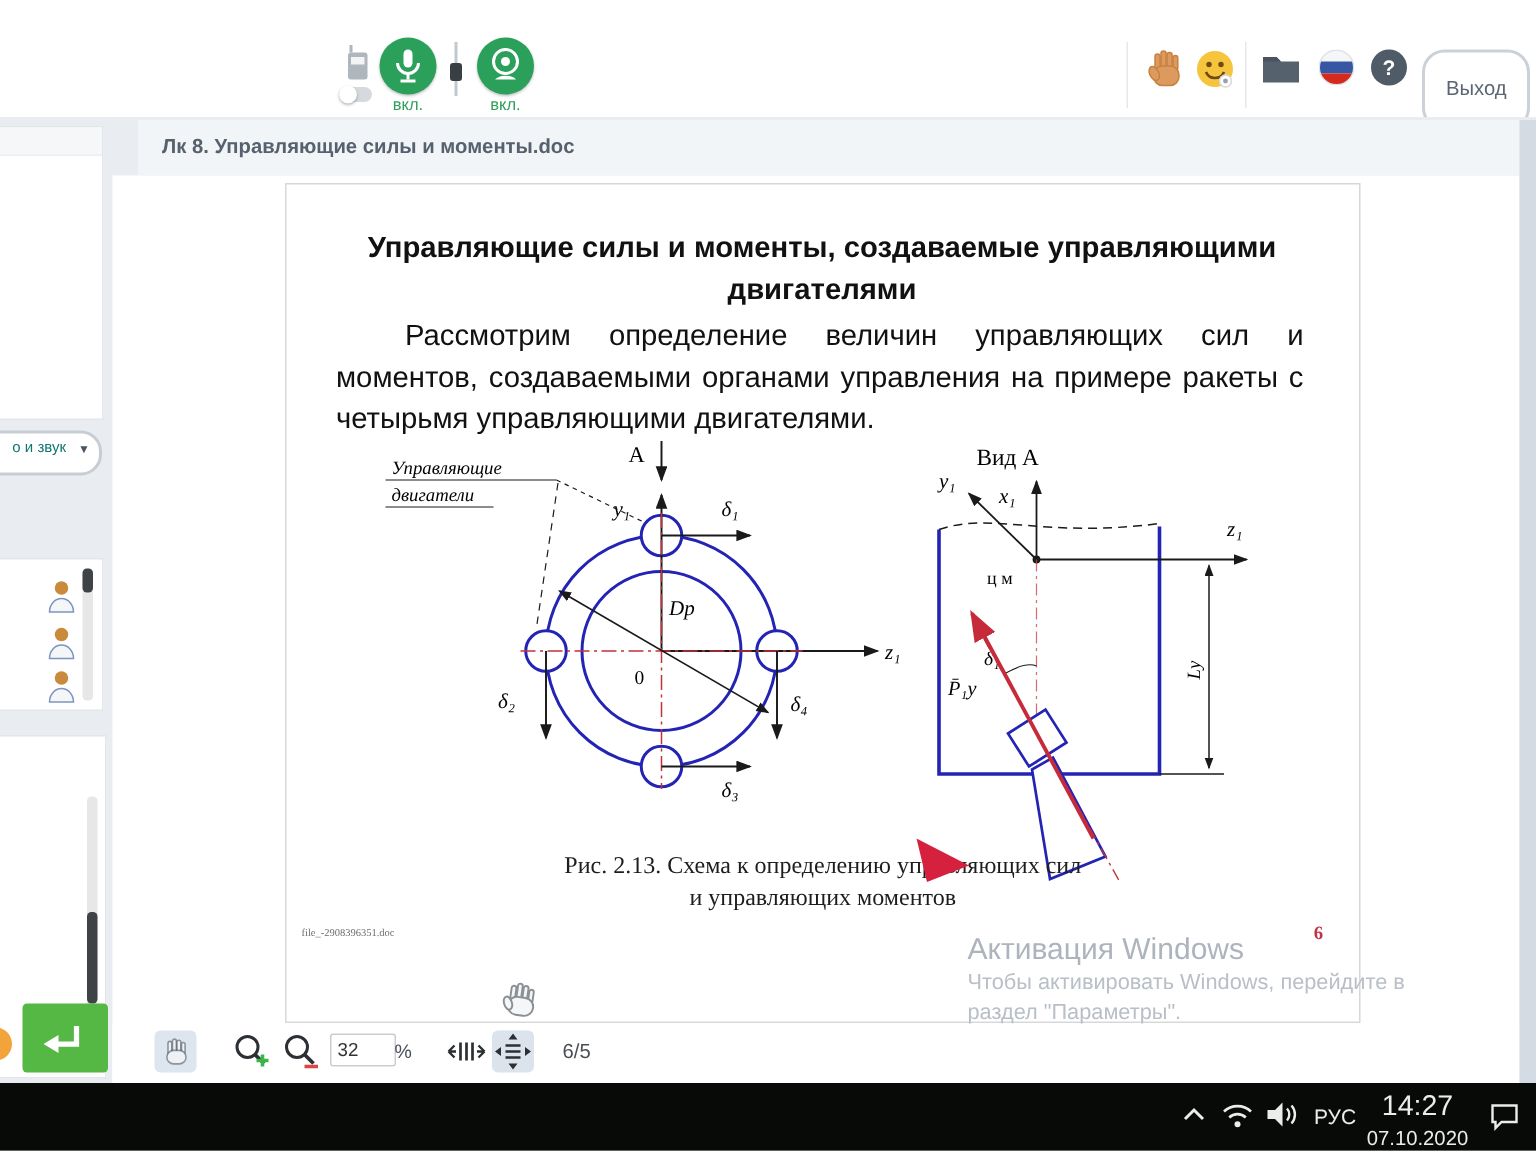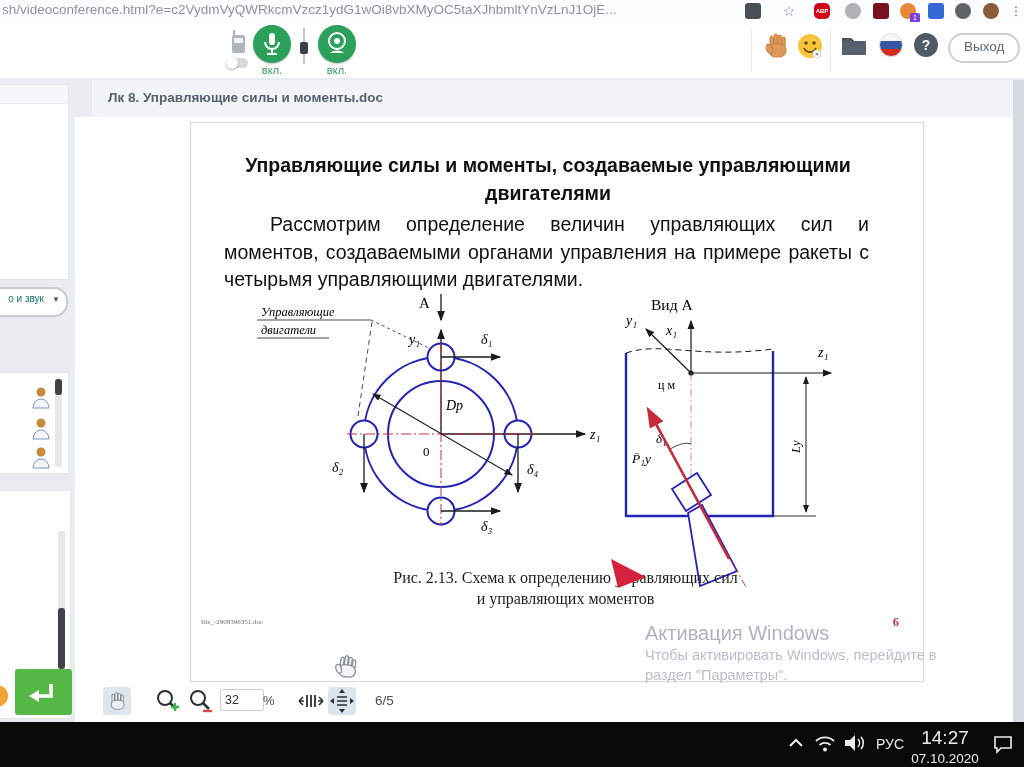--- a/index.html
+++ b/index.html
@@ -9,29 +9,29 @@
   
   #browser-bar{position:absolute;left:0;top:0;width:1024px;height:22px;background:#fcfdfe;border-bottom:1px solid #e7e9ec;}
   #url-text{position:absolute;left:2px;top:2px;width:700px;font-size:13.5px;color:#8d939b;white-space:nowrap;overflow:hidden;}
   .bicon{position:absolute;top:3px;width:16px;height:16px;border-radius:3px;font-size:10px;line-height:16px;text-align:center;color:#fff;}
   
   #app-toolbar{position:absolute;left:0;top:22px;width:1024px;height:56px;background:#ffffff;border-bottom:1px solid #e3e6e9;}
   .circle-btn{position:absolute;width:38px;height:38px;border-radius:50%;background:#2ba05a;box-shadow:0 1px 2px rgba(0,0,0,.25);}
   .onoff{position:absolute;font-size:11px;color:#2f9e58;text-align:center;width:38px;}
   .tb-divider{position:absolute;top:6px;height:44px;width:1px;background:#e6e8eb;}
   .pill-btn{position:absolute;height:26px;border:2px solid #ccd1d8;border-radius:15px;background:#fff;
-            color:#5b6673;font-size:13.5px;line-height:24px;padding:0 14px;}
+            color:#5b6673;font-size:13.5px;line-height:24px;padding:12px 14px;}
   
   #main-bg{position:absolute;left:0;top:78px;width:1024px;height:644px;background:#e9edf2;}
   .panel{position:absolute;background:#fff;border:1px solid #e2e6ea;}
   
   #pres-header{position:absolute;left:92px;top:80px;width:938px;height:37px;background:#f2f5f8;border-bottom:1px solid #e2e6ea;}
   #doc-title{position:absolute;left:16px;top:10px;font-size:13.5px;font-weight:bold;color:#57616d;}
   #viewer{position:absolute;left:75px;top:117px;width:938px;height:605px;background:#ffffff;}
-  #slide{position:absolute;left:115px;top:5px;width:715px;height:558px;background:#fff;border:1px solid #d8d8d8;color:#111;padding-left:17px;}
+  #slide{position:absolute;left:115px;top:5px;width:715px;height:558px;background:#fff;border:1px solid #d8d8d8;color:#111;}
   #slide-title{position:absolute;left:37px;top:28px;width:640px;text-align:center;font-weight:bold;font-size:19.5px;line-height:1.45;}
   #slide-para{position:absolute;left:33px;top:88px;width:645px;font-size:19.5px;line-height:1.42;text-align:justify;text-indent:46px;}
   .caption{width:715px;text-align:center;font-family:"Liberation Serif",serif;font-size:16px;color:#1d1d1d;}
   #file-note{position:absolute;left:10px;top:495px;font-size:7px;font-family:"Liberation Serif",serif;color:#6d6d6d;}
   #page-num{position:absolute;right:24px;top:492px;font-size:12.5px;font-family:"Liberation Serif",serif;color:#c03545;font-weight:bold;}
   
   #watermark{position:absolute;left:645px;top:620px;color:#b4bac2;pointer-events:none;}
   #wm1{font-size:20px;line-height:1.3;color:#adb4bd;}
   .wm-small{font-size:14.5px;line-height:1.35;color:#b9bfc7;}
   
@@ -61,35 +61,20 @@
     <defs>
       <marker id="ab" markerWidth="9" markerHeight="8" refX="7" refY="3" orient="auto-start-reverse">
         <path d="M0,0 L8,3 L0,6 Z" fill="#1a1a1a"></path>
       </marker>
       <marker id="ar" markerWidth="9" markerHeight="8" refX="7" refY="3" orient="auto-start-reverse">
         <path d="M0,0 L8,3 L0,6 Z" fill="#c62b3a"></path>
       </marker>
     </defs>
   </svg>
 
-  <div id="browser-bar">
-    <div id="url-text">sh/videoconference.html?e=c2VydmVyQWRkcmVzcz1ydG1wOi8vbXMyOC5taXJhbmltYnVzLnJ1OjE...</div>
-    <div class="bicon" style="left:745px;background:#4a4f55;"></div>
-    <div class="bicon" style="left:781px;background:transparent;color:#7b8086;font-size:14px;">☆</div>
-    <div class="bicon" style="left:814px;background:#d0021b;border-radius:5px;font-size:6px;font-weight:bold;">ABP</div>
-    <div class="bicon" style="left:845px;background:#aeb2b8;border-radius:50%;"></div>
-    <div class="bicon" style="left:873px;background:#7a1020;"></div>
-    <div class="bicon" style="left:900px;background:#e8893a;border-radius:50%;">
-      <span style="position:absolute;right:-4px;bottom:-4px;width:10px;height:10px;background:#7b3fe4;border-radius:2px;color:#fff;font-size:7px;line-height:10px;">1</span>
-    </div>
-    <div class="bicon" style="left:928px;background:#3466d6;"></div>
-    <div class="bicon" style="left:955px;background:#5f6368;border-radius:50%;"></div>
-    <div class="bicon" style="left:983px;background:#8a5a3b;border-radius:50%;"></div>
-    <div class="bicon" style="left:1008px;background:transparent;color:#5f6368;font-size:12px;">⋮</div>
-  </div>
 
   <div id="app-toolbar">
 
     <svg class="abs" style="left:228px;top:7px;" width="22" height="26">
       <rect x="4" y="6" width="13" height="18" rx="2" fill="#aeb6be"></rect>
       <rect x="6" y="9" width="9" height="5" fill="#f2f4f6"></rect>
       <line x1="6" y1="1" x2="6" y2="6" stroke="#aeb6be" stroke-width="2"></line>
     </svg>
     <div class="abs" style="left:226px;top:36px;width:22px;height:10px;background:#d6dade;border-radius:6px;">
       <div style="position:absolute;left:0;top:-1px;width:12px;height:12px;background:#fff;border-radius:50%;box-shadow:0 1px 2px rgba(0,0,0,.3);"></div>

